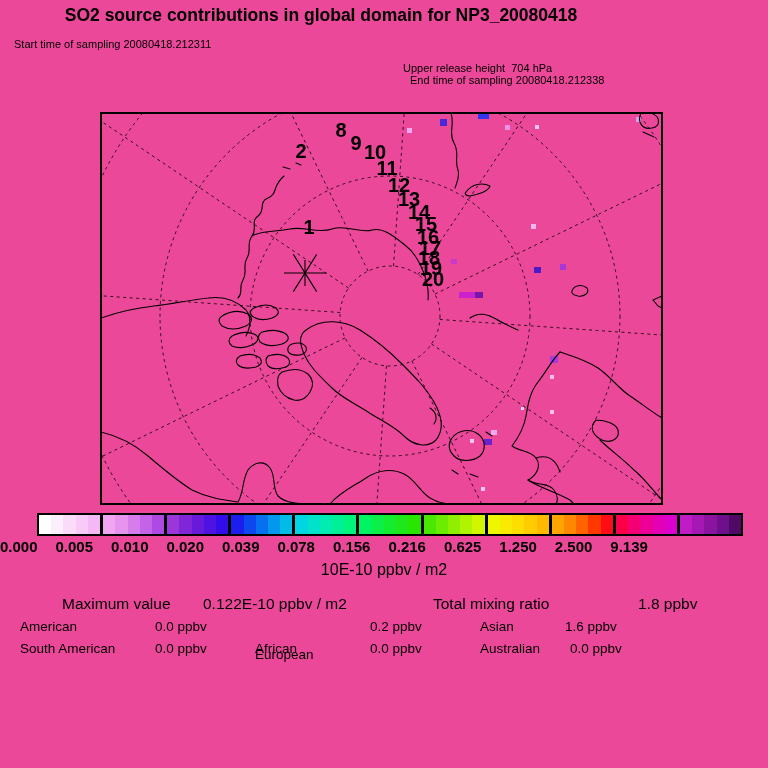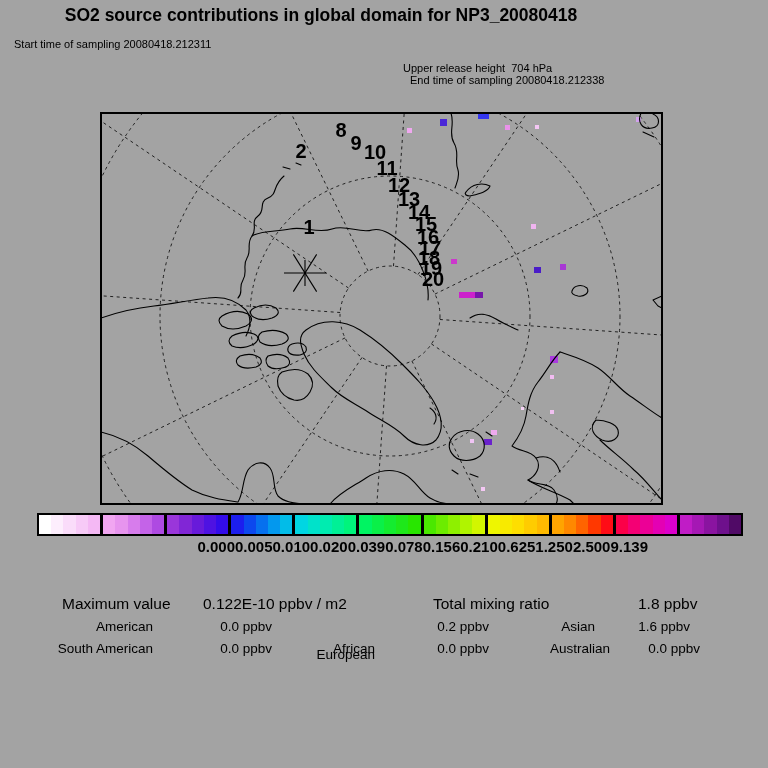--- a/index.html
+++ b/index.html
@@ -1,37 +1,37 @@
 <!DOCTYPE html>
 <html><head>
 <meta charset="utf-8">
 <style>
   html,body{margin:0;padding:0;background:#fff;}
-  .page{position:relative;width:768px;height:768px;background:#a3a3a3;
+  .page{position:relative;width:768px;height:768px;background:#ec4899;
         font-family:"Liberation Sans",sans-serif;color:#000;overflow:hidden;}
   .hdr{position:absolute;white-space:pre;}
   .title{top:5px;left:0;width:642px;text-align:center;font-size:17.5px;font-weight:bold;}
   .sub{font-size:11px;}
   .line4{top:86px;left:0;width:742px;text-align:center;}
   #mapsvg{position:absolute;left:0;top:0;}
   #graticule circle,#graticule line{fill:none;stroke:#000;stroke-width:0.8;stroke-dasharray:3 3.5;}
   .coast path{fill:none;stroke:#000;stroke-width:1.1;stroke-linejoin:round;stroke-linecap:round;}
   #track-labels text{font-family:"Liberation Sans",sans-serif;font-size:20px;font-weight:bold;
         text-anchor:middle;dominant-baseline:central;fill:#000;}
   #star-marker line{stroke:#000;stroke-width:1.1;}
   .colorbar{position:absolute;left:37px;top:513px;width:706px;height:23px;
         border:2px solid #000;box-sizing:border-box;display:flex;}
   .cbcell{flex:1;height:100%;}
   .cbdiv{border-left:3px solid #000;box-sizing:border-box;}
   .ticks{position:absolute;left:0;top:538px;width:648px;display:flex;
-        justify-content:flex-end;font-size:15px;font-weight:bold;}
+        justify-content:space-between;font-size:15px;font-weight:bold;}
   .tick{white-space:nowrap;}
   .unit{position:absolute;left:0;top:561px;width:768px;text-align:center;font-size:16px;}
   .stat{position:absolute;font-size:15.5px;white-space:pre;}
-  .cell{position:absolute;font-size:13.5px;text-align:right;white-space:nowrap;}
+  .cell{position:absolute;font-size:13.5px;white-space:nowrap;}
 </style>
 </head>
 <body>
 
 <div class="page">
 
   <div class="hdr title">SO2 source contributions in global domain for NP3_20080418</div>
   <div class="hdr sub" style="top:38px;left:14px;">Start time of sampling 20080418.212311</div>
   <div class="hdr sub" style="top:38px;left:410px;margin-top:36px;">End time of sampling 20080418.212338</div>
   <div class="hdr sub" style="top:62px;left:403px;">Upper release height  704 hPa</div>
@@ -206,26 +206,27 @@
       <div class="cbcell" style="background: rgb(80, 10, 102);"></div>
     </div>
   <div class="ticks">
       <span class="tick">0.000</span>
       <span class="tick">0.005</span>
       <span class="tick">0.010</span>
       <span class="tick">0.020</span>
       <span class="tick">0.039</span>
       <span class="tick">0.078</span>
       <span class="tick">0.156</span>
-      <span class="tick">0.210</span>
+      <span class="tick">0.216</span>
       <span class="tick">0.625</span>
       <span class="tick">1.250</span>
       <span class="tick">2.500</span>
       <span class="tick">9.139</span>
     </div>
+  <div class="unit">10E-10 ppbv / m2</div>
 
   <div class="stat" style="top:595px;left:62px;">Maximum value</div>
   <div class="stat" style="top:595px;left:203px;">0.122E-10 ppbv / m2</div>
   <div class="stat" style="top:595px;left:433px;">Total mixing ratio</div>
   <div class="stat" style="top:595px;left:638px;">1.8 ppbv</div>
 
   <div class="cell" style="top:619px;left:20px;width:133px;">American</div>
   <div class="cell" style="top:619px;left:155px;width:117px;">0.0 ppbv</div>
   <div class="cell" style="top:619px;left:255px;width:120px;margin-top:28px;">European</div>
   <div class="cell" style="top:619px;left:370px;width:119px;">0.2 ppbv</div>

